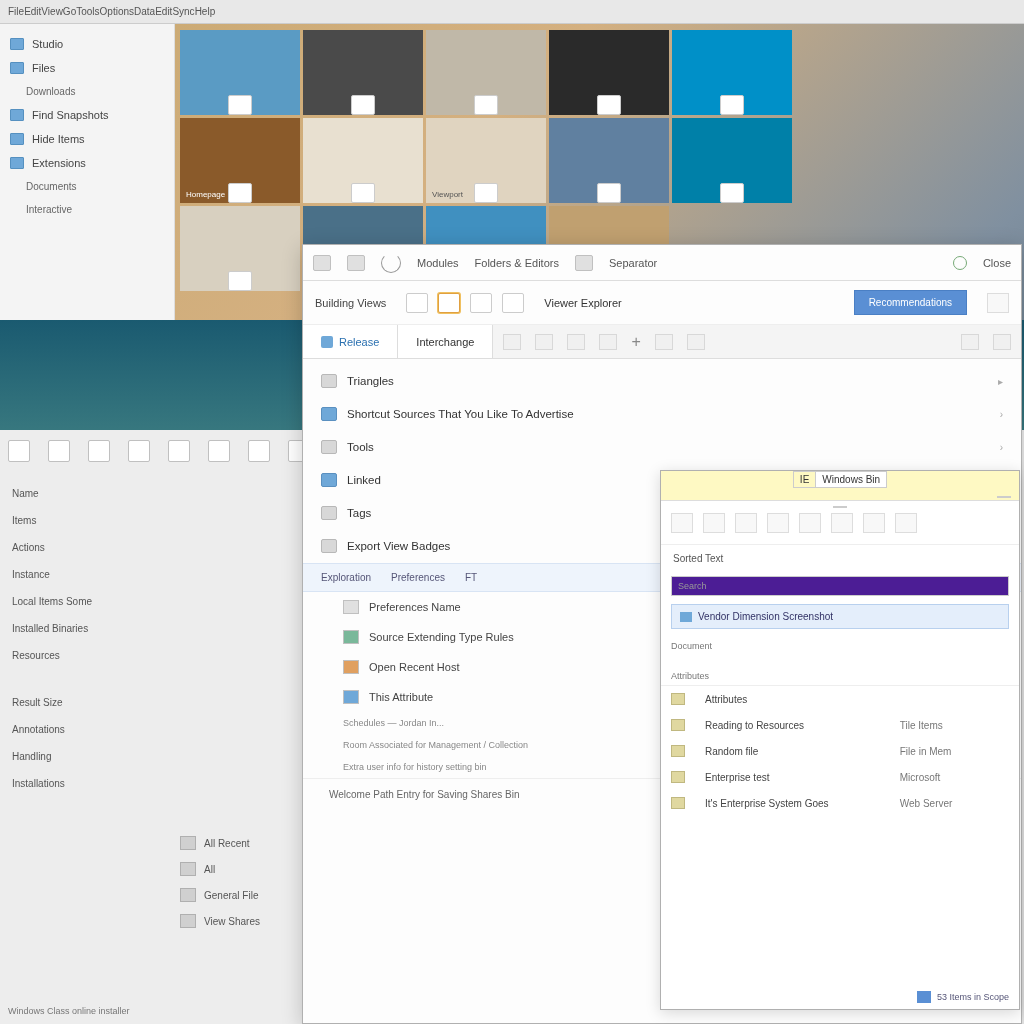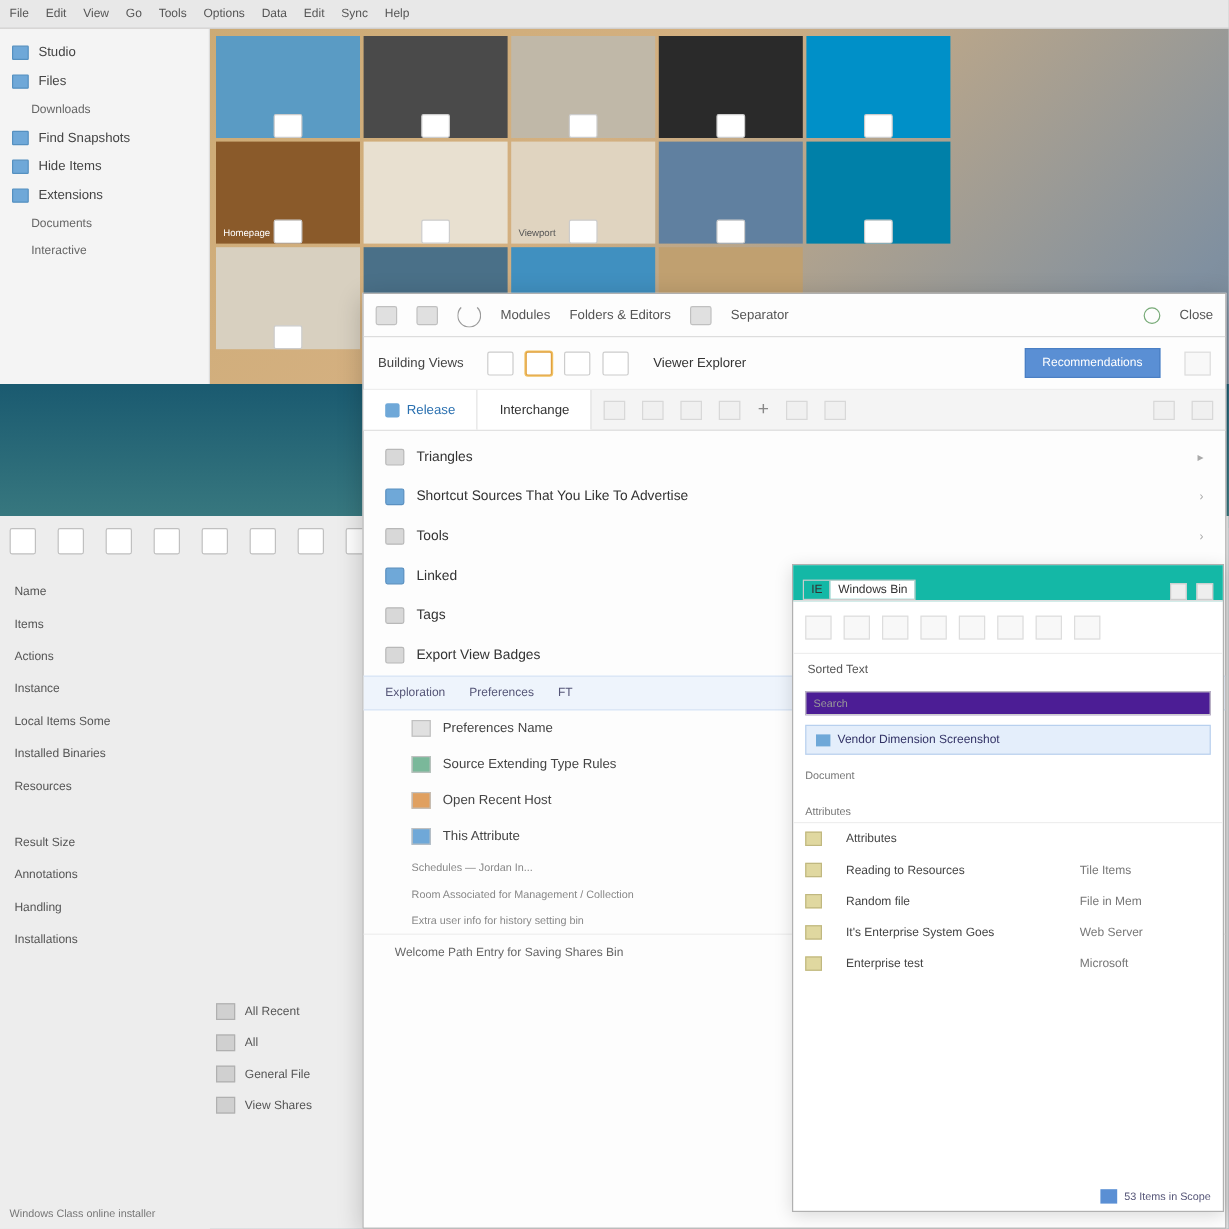--- a/index.html
+++ b/index.html
@@ -1,19 +1,19 @@
 <!DOCTYPE html>
 <html><head>
 <meta charset="utf-8">
 <style>
 * { margin: 0; padding: 0; box-sizing: border-box; font-family: 'Segoe UI', Tahoma, sans-serif; }
 body { width: 1024px; height: 1024px; overflow: hidden; background: linear-gradient(135deg, #c8a870 0%, #d4b080 30%, #8090a0 60%, #305060 100%); position: relative; font-size: 11px; color: #333; }
 
 
-.menubar { position: absolute; top: 0; left: 0; right: 0; height: 24px; background: #e8e8e8; border-bottom: 1px solid #ccc; display: flex; align-items: center; padding: 0 8px; gap: 14px; font-size: 10px; color: #555; }
+.menubar { position: absolute; top: 0; left: 0; right: 0; height: 24px; background: #e8e8e8; border-bottom: 1px solid #ccc; display: flex; align-items: center; padding: 0 8px; gap: 0; font-size: 10px; color: #555; }
 .menubar span { cursor: default; }
 
 
 .sidebar-left { position: absolute; top: 24px; left: 0; width: 175px; bottom: 0; background: #f4f4f4; border-right: 1px solid #ddd; padding: 8px 6px; }
 .sidebar-left .item { display: flex; align-items: center; gap: 8px; padding: 6px 4px; font-size: 11px; color: #444; }
 .sidebar-left .item .ic { width: 14px; height: 12px; background: #6fa8d8; border: 1px solid #5590c0; border-radius: 1px; }
 .sidebar-left .sub { padding-left: 20px; color: #666; font-size: 10px; }
 
 
 .tiles { position: absolute; top: 30px; left: 180px; display: grid; grid-template-columns: repeat(5, 120px); grid-auto-rows: 85px; gap: 3px; }
@@ -67,21 +67,21 @@
 .win-main .list .li .lic.blue { background: #6fa8d8; border-color: #5a90c0; }
 .win-main .list .li .chev { margin-left: auto; color: #aaa; font-size: 10px; }
 .win-main .list .subhead { display: flex; gap: 20px; padding: 8px 18px; background: #eef4fc; border-top: 1px solid #d8e4f4; border-bottom: 1px solid #d8e4f4; font-size: 10px; color: #557; }
 .win-main .list .subitem { padding-left: 40px; display: flex; gap: 10px; align-items: center; padding-top: 8px; padding-bottom: 8px; font-size: 11px; color: #444; }
 .win-main .list .subitem .sic { width: 16px; height: 14px; background: #e0e0e0; border: 1px solid #c0c0c0; }
 .win-main .list .note { padding: 6px 18px 6px 40px; font-size: 9px; color: #888; }
 .win-main .list .footrow { padding: 10px 18px; font-size: 10px; color: #666; border-top: 1px solid #eee; display: flex; align-items: center; gap: 8px; }
 
 
 .win-sec { position: absolute; top: 470px; left: 660px; width: 360px; height: 540px; background: #fff; border: 1px solid #b0b0b0; box-shadow: 0 3px 14px rgba(0,0,0,.15); }
-.win-sec .tb { height: 30px; background: #14b8a6; border-bottom: 1px solid #ddd; display: flex; align-items: flex-end; padding: 0 8px; gap: 8px; font-size: 10px; }
+.win-sec .tb { height: 30px; background: #fef9c3; border-bottom: 1px solid #ddd; display: flex; align-items: center; padding: 0 8px; gap: 8px; font-size: 10px; flex-direction: column; }
 .win-sec .tb .seg { display: flex; border: 1px solid #ccc; }
 .win-sec .tb .seg span { padding: 2px 6px; border-right: 1px solid #ccc; }
 .win-sec .tb .seg span:last-child { border-right: none; background: #fff; }
 .win-sec .iconrow { height: 44px; display: flex; align-items: center; gap: 10px; padding: 0 10px; border-bottom: 1px solid #eee; }
 .win-sec .iconrow .ir { width: 22px; height: 20px; background: #f8f8f8; border: 1px solid #ddd; }
 .win-sec .hdr { padding: 8px 12px; font-size: 10px; color: #555; }
 .win-sec .searchbar { margin: 4px 10px; height: 20px; border: 1px solid #ccc; background: #4c1d95; display: flex; align-items: center; padding: 0 6px; font-size: 9px; color: #999; }
 .win-sec .selrow { margin: 8px 10px; padding: 6px 8px; background: #e4eefb; border: 1px solid #b8d0ee; font-size: 10px; color: #336; display: flex; gap: 6px; align-items: center; }
 .win-sec .cols { display: flex; padding: 4px 10px; font-size: 9px; color: #777; gap: 20px; border-bottom: 1px solid #eee; flex-direction: column; }
 .win-sec .cols .c1 { flex: 1.6; } .win-sec .cols .c2 { flex: 1; }
@@ -374,25 +374,25 @@
       <span class="n">Reading to Resources</span>
       <span class="t">Tile Items</span>
     </div>
   <div class="row2">
       <span class="ric"></span>
       <span class="n">Random file</span>
       <span class="t">File in Mem</span>
     </div>
   <div class="row2">
       <span class="ric"></span>
+      <span class="n">Enterprise test</span>
+      <span class="t">Microsoft</span>
+    </div>
+  <div class="row2">
+      <span class="ric"></span>
       <span class="n">It's Enterprise System Goes</span>
       <span class="t">Web Server</span>
-    </div>
-  <div class="row2">
-      <span class="ric"></span>
-      <span class="n">Enterprise test</span>
-      <span class="t">Microsoft</span>
     </div>
   <div class="foot">
       <span class="fi"></span>
       <span>53 Items in Scope</span>
     </div>
 </div>
 
 </body></html>

